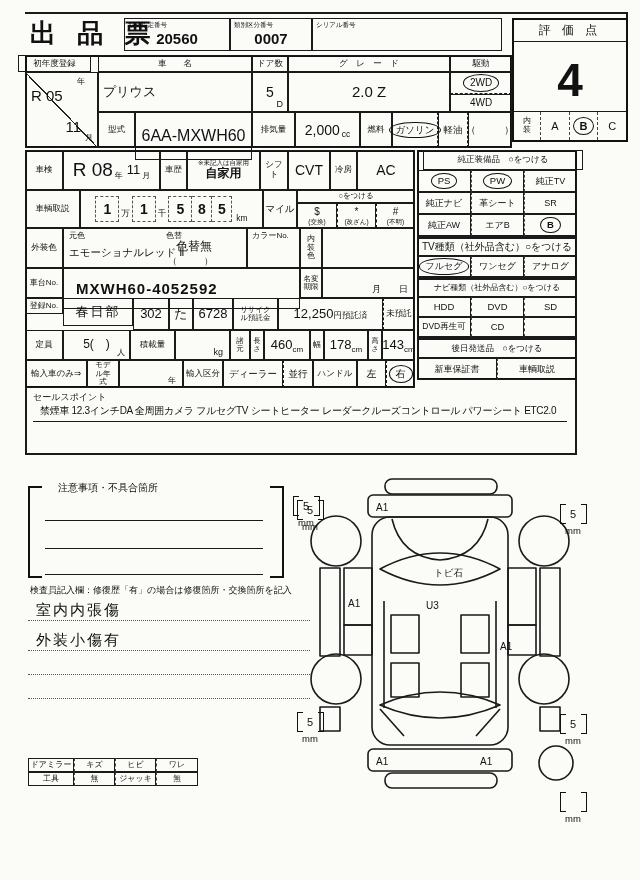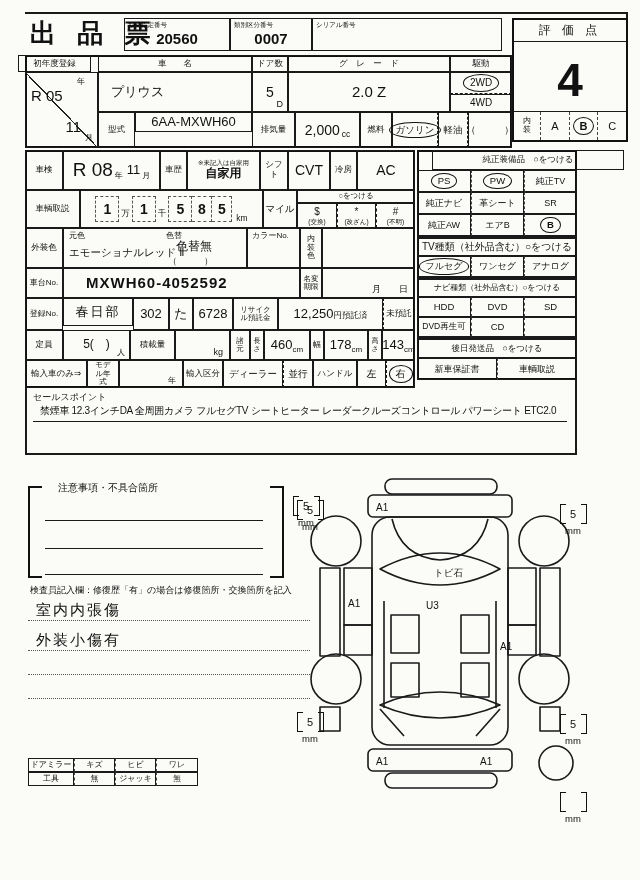--- a/index.html
+++ b/index.html
@@ -76,33 +76,33 @@
 <div class="c lbl" style="left:288px;top:55px;width:162px;height:17px">グ　レ　ー　ド</div>
 <div class="c lbl" style="left:450px;top:55px;width:62px;height:17px">駆動</div>
 
 <div class="c" style="left:25px;top:72px;width:73px;height:76px">
   <div class="diag"></div>
   <span class="abs" style="top:4px;right:12px;font-size:8px">年</span>
   <span class="abs" style="top:14px;left:5px;font-size:15px">R 05</span>
   <span class="abs" style="bottom:12px;right:16px;font-size:15px">11</span>
   <span class="abs" style="bottom:5px;right:4px;font-size:8px">月</span>
 </div>
-<div class="c" style="left:98px;top:72px;width:154px;height:40px;justify-content:flex-start;padding-left:12px;font-size:13px">プリウス</div>
+<div class="c" style="left:98px;top:72px;width:154px;height:40px;justify-content:flex-start;padding-left:4px;font-size:13px">プリウス</div>
 <div class="c" style="left:252px;top:72px;width:36px;height:40px;font-size:14px">
   <span>5</span>
   <span class="abs" style="bottom:2px;right:4px;font-size:9px">D</span>
 </div>
 <div class="c" style="left:288px;top:72px;width:162px;height:40px;font-size:15px">2.0 Z</div>
 <div class="c" style="left:450px;top:72px;width:62px;height:22px;border-bottom-style:dashed;font-size:10px">
     <span class="crc">2WD</span>
   </div>
 <div class="c" style="left:450px;top:94px;width:62px;height:18px;font-size:10px">4WD</div>
 
 <div class="c lbl" style="left:98px;top:112px;width:37px;height:36px">型式</div>
-<div class="c" style="left:135px;top:112px;width:117px;height:20px;font-size:13px">6AA-MXWH60</div>
+<div class="c" style="left:135px;top:112px;width:117px;height:48px;font-size:16px">6AA-MXWH60</div>
 <div class="c lbl" style="left:252px;top:112px;width:43px;height:36px">排気量</div>
 <div class="c" style="left:295px;top:112px;width:65px;height:36px">
   <span style="font-size:14px">2,000</span>
   <span style="font-size:8.5px;margin:10px 0 0 2px">cc</span>
 </div>
 <div class="c lbl" style="left:360px;top:112px;width:32px;height:36px">燃料</div>
 <div class="c" style="left:392px;top:112px;width:46px;height:36px;font-size:9.5px;border-right-style:dashed">
     <span class="crc">ガソリン</span>
   </div>
 <div class="c" style="left:438px;top:112px;width:30px;height:36px;font-size:9.5px;border-right-style:dashed">軽油</div>
@@ -163,27 +163,27 @@
 </div>
 <div class="c" style="left:247px;top:228px;width:53px;height:40px">
   <span class="abs" style="top:2px;left:4px;font-size:8px">カラーNo.</span>
 </div>
 <div class="c" style="left:300px;top:228px;width:22px;height:40px">
     <span class="vert" style="width:10px;font-size:8px">内装色</span>
   </div>
 <div class="c" style="left:322px;top:228px;width:93px;height:40px"></div>
 
 <div class="c" style="left:25px;top:268px;width:38px;height:30px;font-size:8px">車台No.</div>
-<div class="c" style="left:63px;top:268px;width:237px;height:30px;justify-content:flex-start;padding-left:22px;font-size:15px;font-weight:bold;letter-spacing:1px">MXWH60-4052592</div>
+<div class="c" style="left:63px;top:268px;width:237px;height:41px;justify-content:flex-start;padding-left:12px;font-size:15px;font-weight:bold;letter-spacing:1px">MXWH60-4052592</div>
 <div class="c" style="left:300px;top:268px;width:22px;height:30px">
     <span class="vert" style="width:18px;font-size:7.5px">名変期限</span>
   </div>
 <div class="c" style="left:322px;top:268px;width:93px;height:30px;justify-content:flex-end;align-items:flex-end;padding:0 6px 3px 0;font-size:9px">月　　日</div>
 
-<div class="c" style="left:25px;top:298px;width:38px;height:32px;font-size:8px">登録No.</div>
+<div class="c" style="left:25px;top:298px;width:38px;height:16px;font-size:8px">登録No.</div>
 <div class="c" style="left:63px;top:298px;width:70px;height:28px;font-size:13px;letter-spacing:2px">春日部</div>
 <div class="c" style="left:133px;top:298px;width:36px;height:32px;font-size:13px">302</div>
 <div class="c" style="left:169px;top:298px;width:24px;height:32px;font-size:13px">た</div>
 <div class="c" style="left:193px;top:298px;width:40px;height:32px;font-size:13px">6728</div>
 <div class="c" style="left:233px;top:298px;width:45px;height:32px;padding:0 3px">
     <span class="vert" style="font-size:7.5px">リサイクル預託金</span>
   </div>
 <div class="c" style="left:278px;top:298px;width:105px;height:32px">
   <span style="font-size:13px">12,250</span>
   <span style="font-size:8.5px;margin-top:4px">円預託済</span>
@@ -239,21 +239,21 @@
   </div>
 
 <div class="vline" style="left:25px;top:388px;height:67px"></div>
 <div class="vline" style="left:575px;top:380px;height:75px"></div>
 <div class="hline" style="left:25px;top:453px;width:552px;height:2px"></div>
 <div class="abs" style="left:33px;top:391px;font-size:9px">セールスポイント</div>
 <div class="abs" style="left:40px;top:404px;font-size:10px;letter-spacing:-0.3px;white-space:nowrap">禁煙車 12.3インチDA 全周囲カメラ フルセグTV シートヒーター レーダークルーズコントロール パワーシート ETC2.0</div>
 <div class="hline" style="left:33px;top:421px;width:534px;height:1.2px"></div>
 
 <div class="f" style="left:417px;top:150px;width:160px;height:230px"></div>
-<div class="c" style="left:432px;top:150px;width:192px;height:20px;font-size:8.5px">純正装備品　○をつける</div>
+<div class="c" style="left:423px;top:150px;width:160px;height:20px;font-size:8.5px">純正装備品　○をつける</div>
 <div class="c" style="left:417px;top:170px;width:54px;height:22px">
     <span class="crc" style="font-size:9.5px">PS</span>
   </div>
 <div class="c dl" style="left:471px;top:170px;width:53px;height:22px">
     <span class="crc" style="font-size:9.5px">PW</span>
   </div>
 <div class="c dl" style="left:524px;top:170px;width:53px;height:22px;font-size:9px">純正TV</div>
 <div class="c" style="left:417px;top:192px;width:54px;height:22px;font-size:9px">純正ナビ</div>
 <div class="c dl" style="left:471px;top:192px;width:53px;height:22px;font-size:9px">革シート</div>
 <div class="c dl" style="left:524px;top:192px;width:53px;height:22px;font-size:9px">SR</div>

